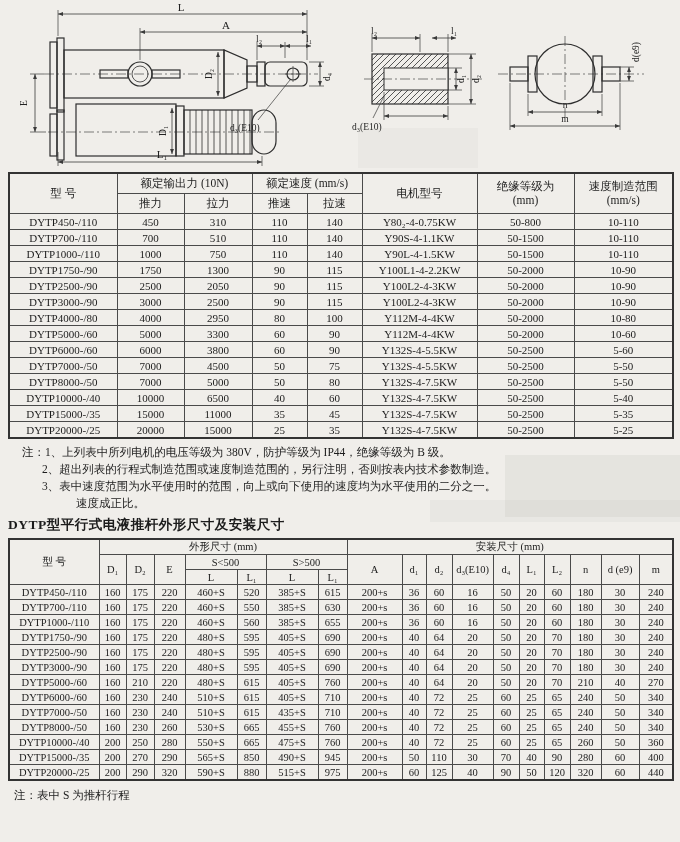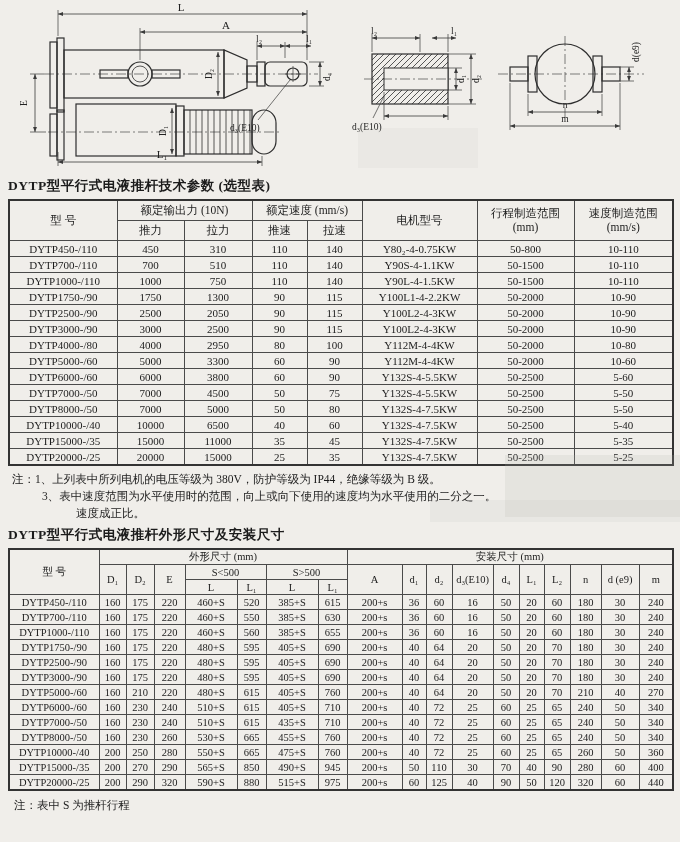--- a/index.html
+++ b/index.html
@@ -26,21 +26,21 @@
         border:2px solid #333; background:transparent;}
   th,td{border:1px solid #4a4a4a; text-align:center; padding:0;
         overflow:hidden; white-space:nowrap; font-weight:normal;}
   .t1 th{font-size:11.5px; height:19px;}
   .t1 td{font-size:11px; height:15px;}
   .t2 th{font-size:10.5px; height:14px;text-align:center;}
   .t2 td{font-size:10.5px; height:14px;}
   .th-unit{display:block; line-height:1.15;}
   .notes{margin:5px 0 0 12px; font-size:11.5px; line-height:17px;}
   .note-line{margin-left:30px;}
-  .note-line.first{margin-left:0;}
+  .note-line.first{margin-left:10px;}
   .note-line.cont{margin-left:64px;}
   .endnote{margin:7px 0 0 14px; font-size:11.5px;}
 </style>
 </head>
 <body>
 
 <div class="page">
 
   <div class="smudge s1"></div>
   <div class="smudge s2"></div>
@@ -179,41 +179,40 @@
       <text class="lbl-s" x="565" y="108" text-anchor="middle">n</text>
 
       <line class="ext" x1="510" y1="83" x2="510" y2="130"></line>
       <line class="ext" x1="620" y1="83" x2="620" y2="130"></line>
       <line class="dim" x1="510" y1="126" x2="620" y2="126"></line>
       <text class="lbl-s" x="565" y="122" text-anchor="middle">m</text>
     </g>
   </svg>
 
   
-  <h2 class="title">DYTP型平行式电液推杆技术参数 (选型表)</h2>
 
   <table class="t1">
     <colgroup>
       <col style="width:108px">
         <col style="width:67px">
         <col style="width:68px">
       <col style="width:55px">
         <col style="width:55px">
         <col style="width:115px">
       <col style="width:97px">
         <col style="width:99px">
     </colgroup>
     <thead>
       <tr>
         <th rowspan="2">型 号</th>
         <th colspan="2">额定输出力 (10N)</th>
         <th colspan="2">额定速度 (mm/s)</th>
         <th rowspan="2">电机型号</th>
         <th rowspan="2">
-          <span class="th-unit">行程制造范围</span>
+          <span class="th-unit">绝缘等级为</span>
           <span class="th-unit">(mm)</span>
         </th>
         <th rowspan="2">
           <span class="th-unit">速度制造范围</span>
           <span class="th-unit">(mm/s)</span>
         </th>
       </tr>
       <tr>
         <th>推力</th>
         <th>拉力</th>
@@ -361,20 +360,21 @@
           <td>Y132S-4-7.5KW</td>
           <td>50-2500</td>
           <td>5-25</td>
         </tr>
       </tbody>
   </table>
 
   
   <div class="notes">
     <div class="note-line first">注：1、上列表中所列电机的电压等级为 380V，防护等级为 IP44，绝缘等级为 B 级。</div>
+    <div class="note-line">2、超出列表的行程式制造范围或速度制造范围的，另行注明，否则按表内技术参数制造。</div>
     <div class="note-line">3、表中速度范围为水平使用时的范围，向上或向下使用的速度均为水平使用的二分之一。</div>
     <div class="note-line cont">速度成正比。</div>
   </div>
 
   
   <h2 class="title" style="margin-top:4px">DYTP型平行式电液推杆外形尺寸及安装尺寸</h2>
 
   <table class="t2">
     <colgroup>
       <col style="width:90px">

